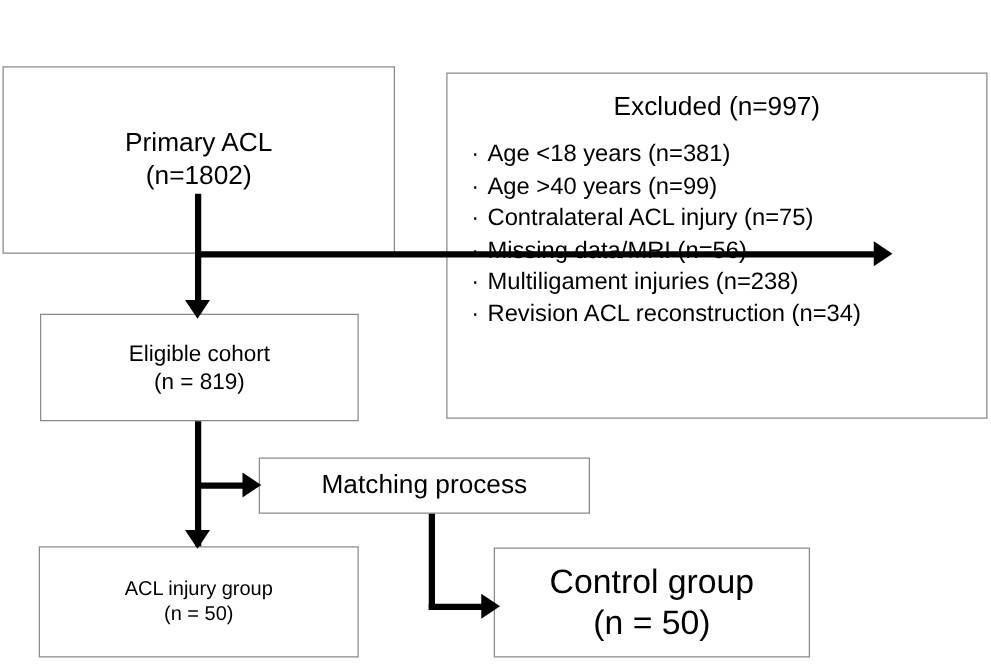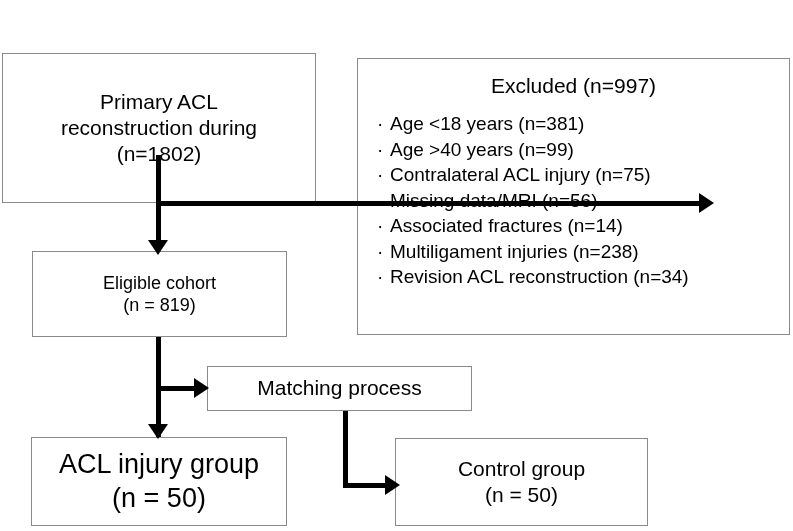--- a/index.html
+++ b/index.html
@@ -69,25 +69,25 @@
   #node-eligible {
     left: 32px; top: 251px; width: 255px; height: 86px;
     font-size: 18px;
   }
   #node-matching {
     left: 207px; top: 366px; width: 265px; height: 45px;
     font-size: 21px;
   }
   #node-acl {
     left: 31px; top: 437px; width: 256px; height: 89px;
-    font-size: 27px;
+    font-size: 16px;
   }
   #node-control {
     left: 395px; top: 438px; width: 253px; height: 88px;
-    font-size: 21px;
+    font-size: 27px;
   }
 
   
   .conn {
     position: absolute;
     background: #000000;
   }
   .v { width: 5px; }
   .h { height: 5px; }
 
@@ -119,32 +119,30 @@
   #arrow-matching { left: 194px; top: 378px; }
   #arrow-control  { left: 385px; top: 475px; }
 </style>
 </head>
 <body>
 
 <div id="canvas">
 
   <div class="node" id="node-primary">
     <span class="line">Primary ACL</span>
-    <span class="line">reconstruction during</span>
     <span class="line">(n=1802)</span>
   </div>
 
   <div class="node" id="node-excluded">
     <div class="excl-title">Excluded (n=997)</div>
     <div class="excl-list">
       <div class="excl-item"><span class="excl-bullet">·</span><span>Age &lt;18 years (n=381)</span></div>
       <div class="excl-item"><span class="excl-bullet">·</span><span>Age &gt;40 years (n=99)</span></div>
       <div class="excl-item"><span class="excl-bullet">·</span><span>Contralateral ACL injury (n=75)</span></div>
       <div class="excl-item"><span class="excl-bullet">·</span><span>Missing data/MRI (n=56)</span></div>
-      <div class="excl-item"><span class="excl-bullet">·</span><span>Associated fractures (n=14)</span></div>
       <div class="excl-item"><span class="excl-bullet">·</span><span>Multiligament injuries (n=238)</span></div>
       <div class="excl-item"><span class="excl-bullet">·</span><span>Revision ACL reconstruction (n=34)</span></div>
     </div>
   </div>
 
   <div class="node" id="node-eligible">
     <span class="line">Eligible cohort</span>
     <span class="line">(n = 819)</span>
   </div>
 

